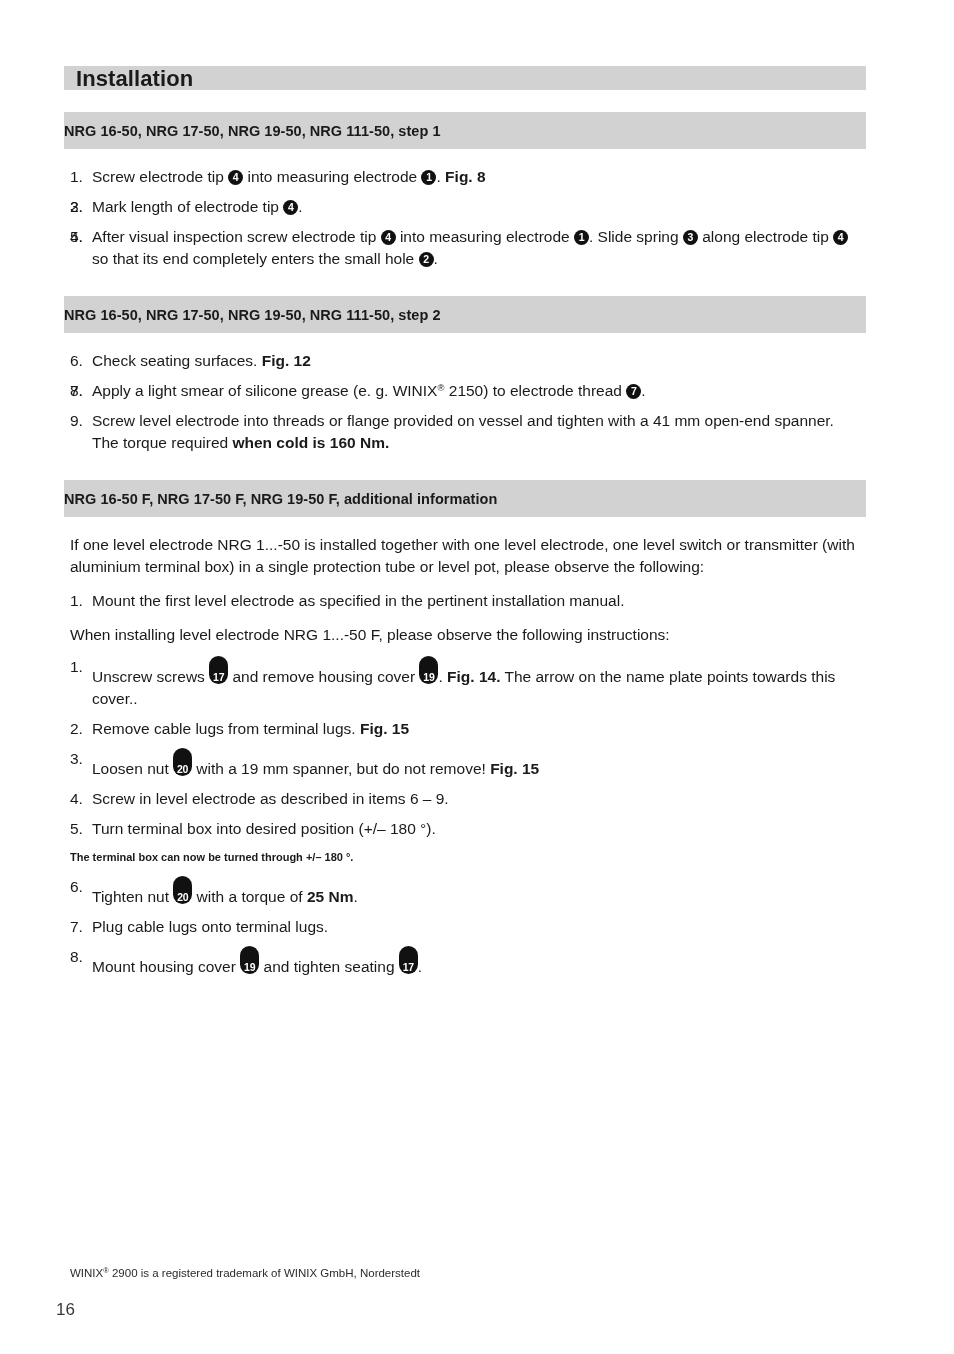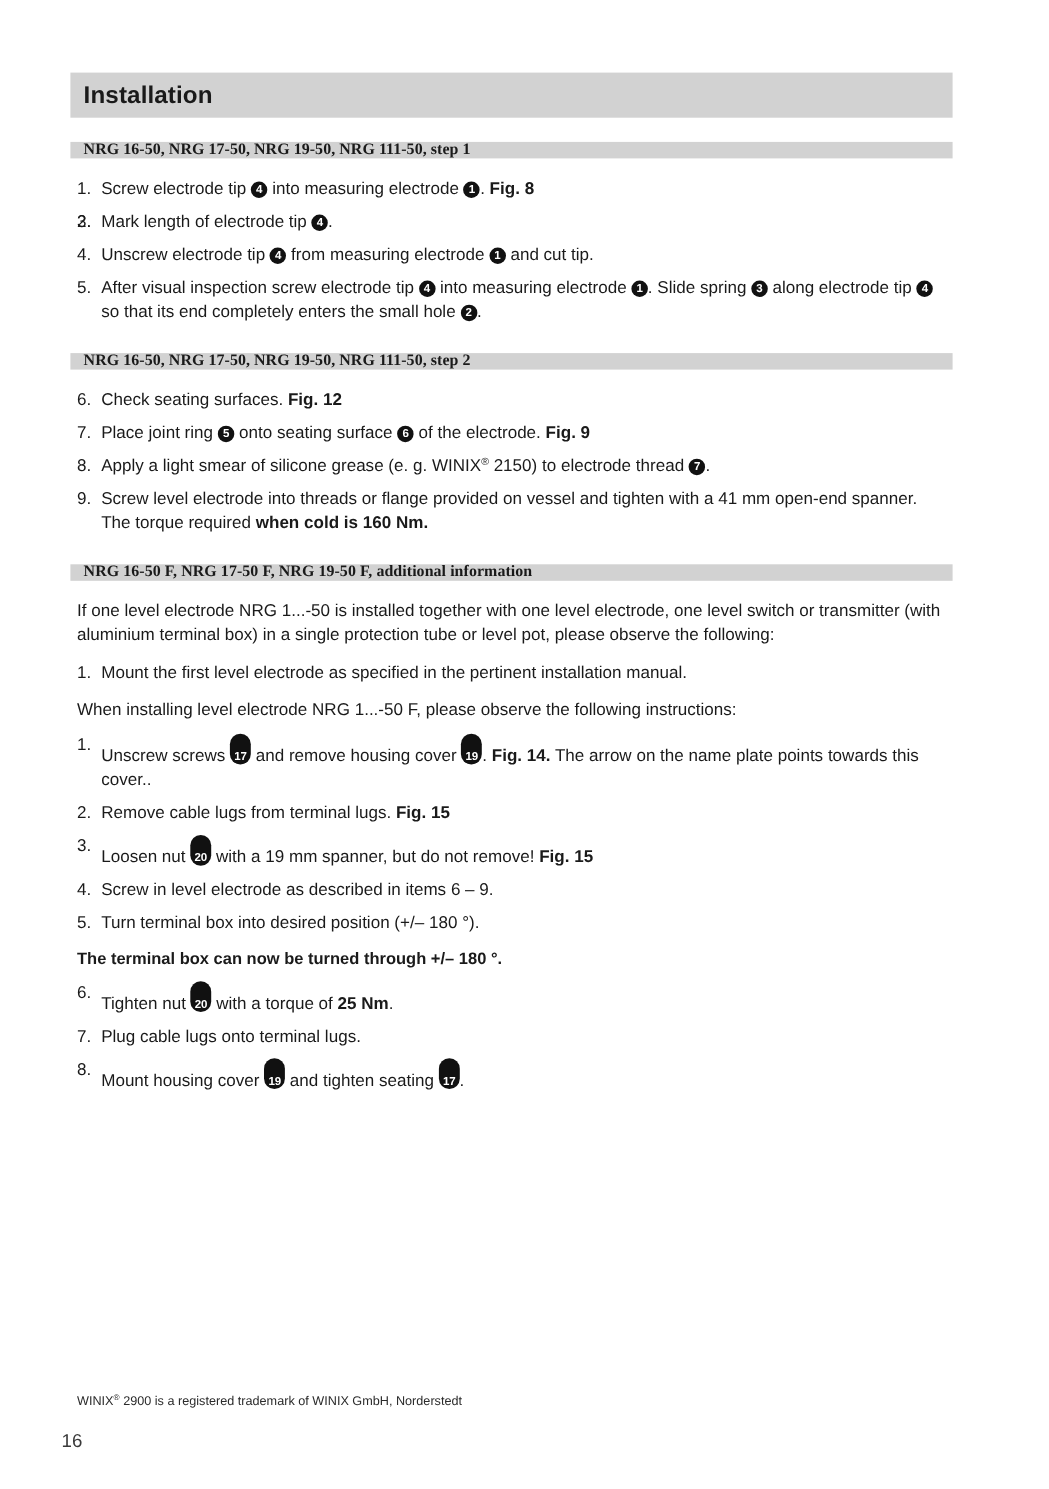--- a/index.html
+++ b/index.html
@@ -24,43 +24,41 @@
   .content {
     position: absolute;
     left: 64px;
     top: 66px;
     width: 802px;
   }
 
   
   .title-bar {
     background: #d2d2d2;
-    height: 41px;
+    height: 24px;
     display: flex;
-    align-items: center;
     padding-left: 12px;
     margin-bottom: 22px;
   }
   .title-bar h1 {
     margin: 0;
     font-size: 22px;
     font-weight: bold;
     letter-spacing: 0.1px;
     color: #1a1a1a;
   }
 
   
   .section-bar {
     background: #d2d2d2;
-    height: 15px;
+    height: 37px;
     display: flex;
     align-items: center;
-    padding-left: 12px;
+    padding-left: 0;
     margin-bottom: 17px;
-    font-family: Liberation Serif, serif;
   }
   .section-bar span {
     font-size: 14.5px;
     font-weight: bold;
     letter-spacing: 0.05px;
     color: #1a1a1a;
   }
 
   .section { margin-bottom: 26px; }
   .section:last-of-type { margin-bottom: 0; }
@@ -90,21 +88,21 @@
 
   p.para {
     font-size: 15.5px;
     line-height: 1.42;
     margin: 0 0 12px 6px;
     color: #1a1a1a;
   }
   p.para.tight { margin-bottom: 10px; }
 
   p.bold-note {
-    font-size: 15px;
+    font-size: 11px;
     font-weight: bold;
     line-height: 1.42;
     margin: 0 0 10px 6px;
     color: #1a1a1a;
   }
 
   b, .b { font-weight: bold; }
 
   
   .badge {
@@ -165,32 +163,32 @@
     </div>
 
     <div class="section">
       <div class="section-bar">
         <span>NRG 16-50, NRG 17-50, NRG 19-50, NRG 111-50, step 1</span>
       </div>
       <ol class="steps" id="list-s0">
           <li><span class="num">1.</span><span><span>Screw electrode tip </span><span class="badge">4</span><span> into measuring electrode </span><span class="badge">1</span><span>. </span><b>Fig. 8</b></span></li>
           <li><span class="num">2.</span></li>
           <li><span class="num">3.</span><span><span>Mark length of electrode tip </span><span class="badge">4</span><span>.</span></span></li>
-          <li><span class="num">4.</span><span><span>Unscrew electrode tip </span><span class="badge">4</span><span> from measuring electrode </span><span class="badge">1</span><span> and cut tip.</span></span></li>
+          <li><span class="num">4.</span></li>
           <li><span class="num">5.</span><span><span>After visual inspection screw electrode tip </span><span class="badge">4</span><span> into measuring electrode </span><span class="badge">1</span><span>. Slide spring </span><span class="badge">3</span><span> along electrode tip </span><span class="badge">4</span><span> so that its end completely enters the small hole </span><span class="badge">2</span><span>.</span></span></li>
         </ol>
     </div>
 
     <div class="section">
       <div class="section-bar">
         <span>NRG 16-50, NRG 17-50, NRG 19-50, NRG 111-50, step 2</span>
       </div>
       <ol class="steps" id="list-s1">
           <li><span class="num">6.</span><span><span>Check seating surfaces. </span><b>Fig. 12</b></span></li>
-          <li><span class="num">7.</span><span><span>Place joint ring </span><span class="badge">5</span><span> onto seating surface </span><span class="badge">6</span><span> of the electrode. </span><b>Fig. 9</b></span></li>
+          <li><span class="num">7.</span></li>
           <li><span class="num">8.</span><span><span>Apply a light smear of silicone grease (e. g. WINIX</span><sup class="reg">®</sup><span> 2150) to electrode thread </span><span class="badge">7</span><span>.</span></span></li>
           <li><span class="num">9.</span><span><span>Screw level electrode into threads or flange provided on vessel and tighten with a 41 mm open-end spanner.</span><br><span>The torque required </span><b>when cold is 160 Nm.</b></span></li>
         </ol>
     </div>
 
     <div class="section">
       <div class="section-bar">
         <span>NRG 16-50 F, NRG 17-50 F, NRG 19-50 F, additional information</span>
       </div>
 

